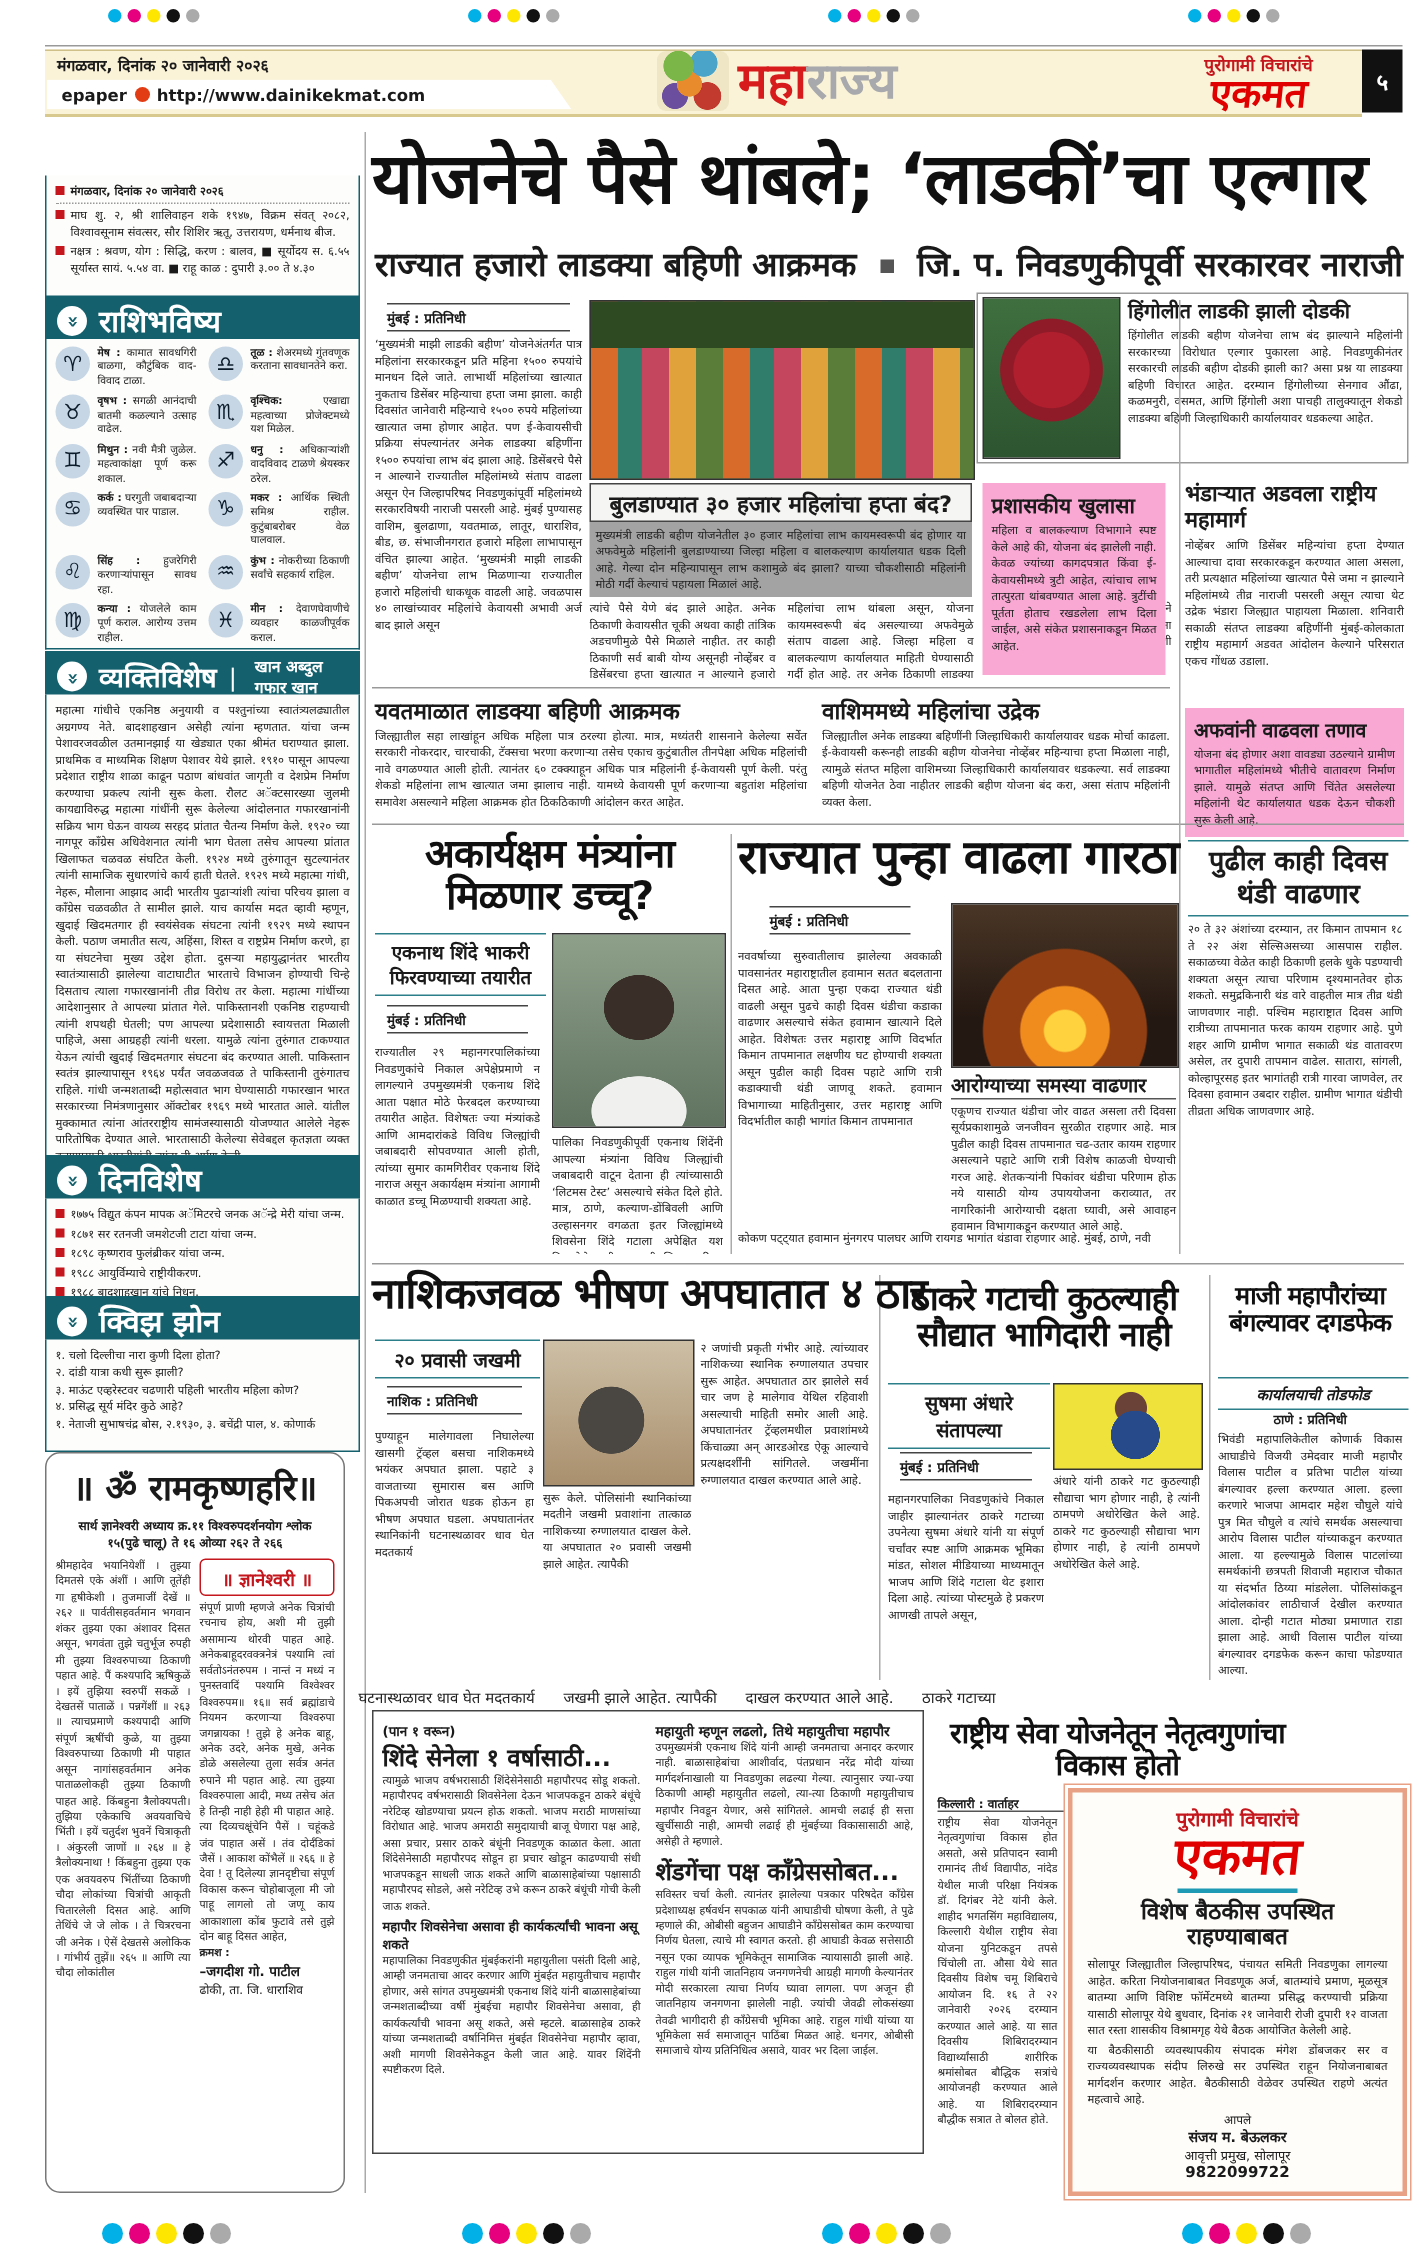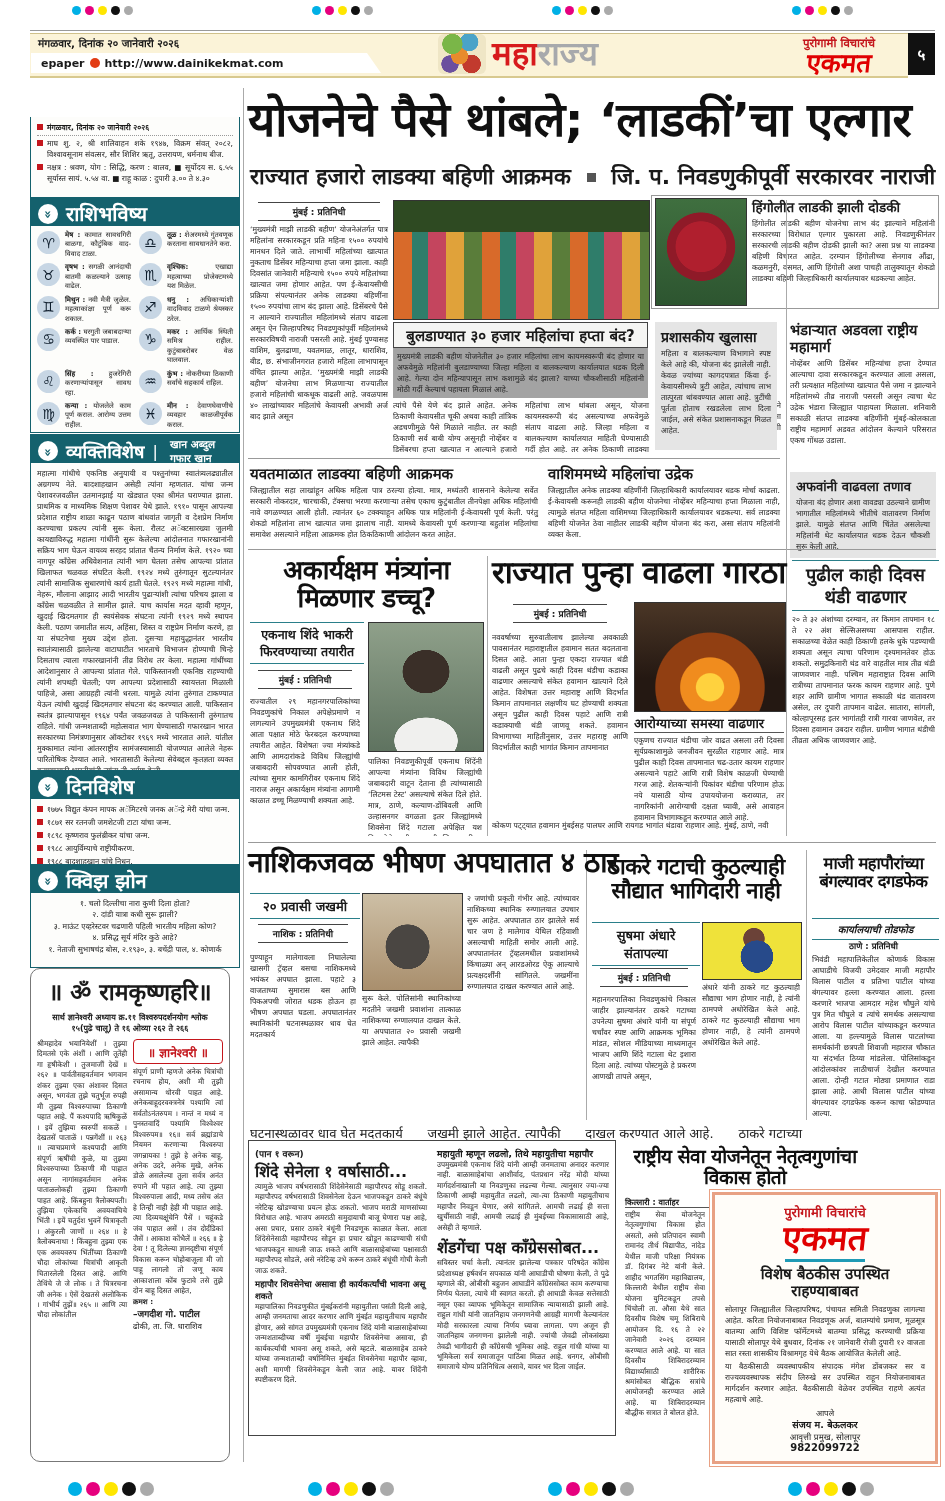--- a/index.html
+++ b/index.html
@@ -4,21 +4,21 @@
 <style>
   html,body{margin:0;padding:0;background:#fff;}
   body{font-family:"DejaVu Sans","Liberation Sans",sans-serif;color:#1a1a1a;}
   .page{position:relative;width:945px;height:1501px;background:#fff;overflow:hidden;}
   .abs{position:absolute;}
   .body{font-size:7.6px;line-height:1.45;text-align:justify;color:#222;}
   .body.sm{font-size:7.2px;}
   .b{font-weight:bold;}
   .ctr{text-align:center;}
   .hl{font-weight:900;color:#101010;line-height:1.08;letter-spacing:-0.5px;}
-  .dl{font-weight:bold;font-size:9px;text-align:center;padding:2px 0;margin:2px 8px 3px 8px;border-top:1px solid #444;border-bottom:1px solid #444;}
+  .dl{font-weight:bold;font-size:9px;text-align:left;padding:2px 0;margin:2px 8px 3px 8px;border-top:1px solid #444;border-bottom:1px solid #444;}
   .rule-h{background:#999;height:1px;}
   .rule-v{background:#aaa;width:1px;}
   
   .band{background:#fbf3d8;border-top:1px solid #cfc08a;border-bottom:2px solid #d8c98f;}
   .epaper{background:#fff;clip-path:polygon(0 0,96% 0,100% 100%,0 100%);display:flex;align-items:center;gap:5px;padding:0 10px;font-size:11px;font-weight:bold;}
   .reddot{width:10px;height:10px;border-radius:50%;background:#e23c14;display:inline-block;}
   .pgnum{background:#111;color:#fff;display:flex;align-items:center;justify-content:center;font-size:15px;font-weight:bold;}
   .mapblob{background:
     radial-gradient(circle at 30% 25%,#7ab648 0 22%,transparent 23%),
     radial-gradient(circle at 65% 20%,#4aa3c8 0 20%,transparent 21%),
@@ -33,21 +33,21 @@
   .circ{width:20px;height:20px;min-width:20px;border-radius:50%;background:#fff;color:#14616d;display:flex;align-items:center;justify-content:center;font-weight:900;}
   .circ i{display:inline-block;transform:rotate(90deg);font-style:normal;font-size:13px;letter-spacing:-2px;line-height:1;}
   .secbox{border:1px solid #14616d;border-top:none;background:#fdfdfb;padding:5px 6px;}
   .sq{display:inline-block;width:6px;height:6px;background:#c4161c;margin-right:4px;flex:none;margin-top:2px;}
   .pline{display:flex;font-size:7.6px;line-height:1.45;text-align:justify;margin-bottom:2px;}
   .zgrid{display:grid;grid-template-columns:1fr 1fr;column-gap:8px;row-gap:4px;}
   .zitem{display:flex;gap:5px;align-items:flex-start;}
   .zicon{width:23px;height:23px;min-width:23px;border-radius:50%;background:#c7d6e4;color:#0c1b2a;display:flex;align-items:center;justify-content:center;font-size:14px;}
   .ztxt{font-size:7px;line-height:1.35;text-align:justify;}
   
-  .graybox{background:#e5e5e5;padding:5px 6px;}
+  .graybox{background:#f9a8d4;padding:5px 6px;}
   .caphead{border:1.5px solid #444;background:#f5f5f3;font-weight:900;font-size:15px;padding:2px 5px;text-align:center;}
   .shbox{border-top:1.5px solid #2a7f8a;border-bottom:1.5px solid #2a7f8a;text-align:center;font-weight:900;padding:3px 2px;}
   .ph{border:1px solid #333;}
   .ph.group{background:
      linear-gradient(180deg,#2e4a22 0 26%,transparent 26%),
      repeating-linear-gradient(90deg,#d86a2a 0 18px,#2f7d6a 18px 34px,#c4455e 34px 52px,#e0a23a 52px 70px,#5a7d3a 70px 88px),#7a8b5a;}
   .ph.woman{background:radial-gradient(circle at 50% 45%,#b01f2e 0 34%,#8f1a28 35% 46%,transparent 47%),linear-gradient(180deg,#3f6f3f,#2d5530);}
   .ph.shinde{background:radial-gradient(ellipse 34% 28% at 50% 38%,#3a2f28 0 60%,transparent 61%),radial-gradient(ellipse 46% 30% at 50% 92%,#f0f0ee 0 60%,transparent 61%),linear-gradient(180deg,#8fa08a,#5f7360);}
   .ph.fire{background:radial-gradient(circle at 50% 78%,#ffd23e 0 12%,#f08c1e 13% 26%,#913f12 27% 48%,transparent 49%),linear-gradient(180deg,#4a3626,#241812 70%);}
   .ph.crash{background:radial-gradient(ellipse 40% 42% at 45% 55%,#4a4642 0 55%,transparent 56%),linear-gradient(180deg,#cdbfa5,#a98f6d);}
@@ -226,21 +226,21 @@
         <span>२००९  बराक ओबामा अमेरिकेचे पहिले कृष्णवर्णिय राष्ट्राध्यक्ष बनले.</span>
       </div>
   </div>
 
   <div class="abs sechead" style="left:30px;top:864px;width:194px;">
     <span class="circ">
         <i>»</i>
       </span>
     <span class="t">क्विझ झोन</span>
   </div>
-  <div class="abs secbox" style="left:30px;top:893px;width:196px;height:64px;font-size:7.6px;line-height:1.5;text-align:center;">
+  <div class="abs secbox" style="left:30px;top:893px;width:196px;height:64px;font-size:7.6px;line-height:1.5;">
     <div>१. चलो दिल्लीचा नारा कुणी दिला होता?</div>
     <div>२. दांडी यात्रा कधी सुरू झाली?</div>
     <div>३. माऊंट एव्हरेस्टवर चढणारी पहिली भारतीय महिला कोण?</div>
     <div>४. प्रसिद्ध सूर्य मंदिर कुठे आहे?</div>
     <div>१. नेताजी सुभाषचंद्र बोस, २.१९३०, ३. बचेंद्री पाल, ४. कोणार्क</div>
   </div>
 
   <div class="abs" style="left:30px;top:968px;width:200px;height:494px;border:1.5px solid #777;border-radius:10px;padding:6px 6px;box-sizing:border-box;">
     <div class="ctr b" style="font-size:23px;">॥ ॐ रामकृष्णहरि॥</div>
     <div class="ctr b" style="font-size:8px;margin:4px 4px 6px;">सार्थ ज्ञानेश्वरी अध्याय क्र.११ विश्वरुपदर्शनयोग श्लोक १५(पुढे चालू) ते १६ ओव्या २६२ ते २६६</div>
@@ -328,21 +328,21 @@
   <div class="abs hl" style="left:492px;top:556px;width:292px;font-size:31px;white-space:nowrap;">राज्यात पुन्हा वाढला गारठा</div>
   <div class="abs" style="left:505px;top:602px;width:110px;">
     <div class="dl">मुंबई : प्रतिनिधी</div>
   </div>
   <div class="abs body" style="left:492px;top:632px;width:136px;height:185px;overflow:hidden;">नववर्षाच्या सुरुवातीलाच झालेल्या अवकाळी पावसानंतर महाराष्ट्रातील हवामान सतत बदलताना दिसत आहे. आता पुन्हा एकदा राज्यात थंडी वाढली असून पुढचे काही दिवस थंडीचा कडाका वाढणार असल्याचे संकेत हवामान खात्याने दिले आहेत. विशेषतः उत्तर महाराष्ट्र आणि विदर्भात किमान तापमानात लक्षणीय घट होण्याची शक्यता असून पुढील काही दिवस पहाटे आणि रात्री कडाक्याची थंडी जाणवू शकते. हवामान विभागाच्या माहितीनुसार, उत्तर महाराष्ट्र आणि विदर्भातील काही भागांत किमान तापमानात</div>
   <div class="abs ph fire" style="left:634px;top:602px;width:150px;height:108px;"></div>
   <div class="abs" style="left:634px;top:714px;width:150px;">
     <div class="b" style="font-size:13px;border-bottom:1px solid #555;">आरोग्याच्या समस्या वाढणार</div>
     <div class="body" style="margin-top:2px;">एकूणच राज्यात थंडीचा जोर वाढत असला तरी दिवसा सूर्यप्रकाशामुळे जनजीवन सुरळीत राहणार आहे. मात्र पुढील काही दिवस तापमानात चढ-उतार कायम राहणार असल्याने पहाटे आणि रात्री विशेष काळजी घेण्याची गरज आहे. शेतकऱ्यांनी पिकांवर थंडीचा परिणाम होऊ नये यासाठी योग्य उपाययोजना कराव्यात, तर नागरिकांनी आरोग्याची दक्षता घ्यावी, असे आवाहन हवामान विभागाकडून करण्यात आले आहे.</div>
   </div>
-  <div class="abs body" style="left:492px;top:820px;width:292px;height:16px;overflow:hidden;">कोकण पट्ट्यात हवामान मुंबईसह पालघर आणि रायगड भागांत थंडावा राहणार आहे. मुंबई, ठाणे, नवी</div>
+  <div class="abs body" style="left:492px;top:820px;width:292px;height:16px;overflow:hidden;">कोकण पट्ट्यात हवामान मुंनगरप पालघर आणि रायगड भागांत थंडावा राहणार आहे. मुंबई, ठाणे, नवी</div>
 
   <div class="abs shbox" style="left:792px;top:560px;width:143px;font-size:18px;line-height:1.2;">पुढील काही दिवस थंडी वाढणार</div>
   <div class="abs body" style="left:792px;top:614px;width:143px;height:222px;overflow:hidden;">२० ते ३२ अंशांच्या दरम्यान, तर किमान तापमान १८ ते २२ अंश सेल्सिअसच्या आसपास राहील. सकाळच्या वेळेत काही ठिकाणी हलके धुके पडण्याची शक्यता असून त्याचा परिणाम दृश्यमानतेवर होऊ शकतो. समुद्रकिनारी थंड वारे वाहतील मात्र तीव्र थंडी जाणवणार नाही. पश्चिम महाराष्ट्रात दिवस आणि रात्रीच्या तापमानात फरक कायम राहणार आहे. पुणे शहर आणि ग्रामीण भागात सकाळी थंड वातावरण असेल, तर दुपारी तापमान वाढेल. सातारा, सांगली, कोल्हापूरसह इतर भागांतही रात्री गारवा जाणवेल, तर दिवसा हवामान उबदार राहील. ग्रामीण भागात थंडीची तीव्रता अधिक जाणवणार आहे.</div>
 
   <div class="abs rule-h" style="left:248px;top:842px;width:688px;"></div>
   <div class="abs rule-v" style="left:586px;top:850px;height:270px;"></div>
   <div class="abs rule-v" style="left:806px;top:850px;height:270px;"></div>
 
   <div class="abs hl" style="left:248px;top:848px;width:336px;font-size:28px;white-space:nowrap;">नाशिकजवळ भीषण अपघातात ४ ठार</div>
   <div class="abs shbox" style="left:250px;top:893px;width:106px;font-size:13px;">२० प्रवासी जखमी</div>
@@ -361,21 +361,21 @@
   </div>
   <div class="abs body" style="left:592px;top:994px;width:104px;height:126px;overflow:hidden;">महानगरपालिका निवडणुकांचे निकाल जाहीर झाल्यानंतर ठाकरे गटाच्या उपनेत्या सुषमा अंधारे यांनी या संपूर्ण चर्चांवर स्पष्ट आणि आक्रमक भूमिका मांडत, सोशल मीडियाच्या माध्यमातून भाजप आणि शिंदे गटाला थेट इशारा दिला आहे. त्यांच्या पोस्टमुळे हे प्रकरण आणखी तापले असून,</div>
   <div class="abs ph andhare" style="left:702px;top:922px;width:98px;height:56px;"></div>
   <div class="abs body" style="left:702px;top:982px;width:98px;height:138px;overflow:hidden;">अंधारे यांनी ठाकरे गट कुठल्याही सौद्याचा भाग होणार नाही, हे त्यांनी ठामपणे अधोरेखित केले आहे. ठाकरे गट कुठल्याही सौद्याचा भाग होणार नाही, हे त्यांनी ठामपणे अधोरेखित केले आहे.</div>
 
   <div class="abs hl ctr" style="left:812px;top:855px;width:123px;font-size:16.5px;">माजी महापौरांच्या बंगल्यावर दगडफेक</div>
   <div class="abs shbox" style="left:812px;top:918px;width:123px;font-size:10px;font-style:italic;">कार्यालयाची तोडफोड</div>
   <div class="abs b ctr" style="left:812px;top:940px;width:123px;font-size:8.5px;">ठाणे : प्रतिनिधी</div>
   <div class="abs body" style="left:812px;top:954px;width:123px;height:232px;overflow:hidden;">भिवंडी महापालिकेतील कोणार्क विकास आघाडीचे विजयी उमेदवार माजी महापौर विलास पाटील व प्रतिभा पाटील यांच्या बंगल्यावर हल्ला करण्यात आला. हल्ला करणारे भाजपा आमदार महेश चौघुले यांचे पुत्र मित चौघुले व त्यांचे समर्थक असल्याचा आरोप विलास पाटील यांच्याकडून करण्यात आला. या हल्ल्यामुळे विलास पाटलांच्या समर्थकांनी छत्रपती शिवाजी महाराज चौकात या संदर्भात ठिय्या मांडलेला. पोलिसांकडून आंदोलकांवर लाठीचार्ज देखील करण्यात आला. दोन्ही गटात मोठ्या प्रमाणात राडा झाला आहे. आधी विलास पाटील यांच्या बंगल्यावर दगडफेक करून काचा फोडण्यात आल्या.</div>
 
-  <div class="abs" style="left:250px;top:1124px;width:550px;font-size:13px;white-space:pre;color:#222;">घटनास्थळावर धाव घेत मदतकार्य      जखमी झाले आहेत. त्यापैकी      दाखल करण्यात आले आहे.      ठाकरे गटाच्या</div>
+  <div class="abs" style="left:239px;top:1124px;width:550px;font-size:10px;white-space:pre;color:#222;">घटनास्थळावर धाव घेत मदतकार्य      जखमी झाले आहेत. त्यापैकी      दाखल करण्यात आले आहे.      ठाकरे गटाच्या</div>
 
   <div class="abs" style="left:248px;top:1140px;width:368px;height:296px;border:1px solid #444;padding:6px;box-sizing:border-box;display:flex;gap:10px;">
     <div style="width:49%;">
       <div class="b" style="font-size:9px;">(पान १ वरून)</div>
       <div class="b" style="font-size:16px;">शिंदे सेनेला १ वर्षासाठी...</div>
       <div class="body sm">त्यामुळे भाजप वर्षभरासाठी शिंदेसेनेसाठी महापौरपद सोडू शकतो. महापौरपद वर्षभरासाठी शिवसेनेला देऊन भाजपकडून ठाकरे बंधूंचे नरेटिव्ह खोडण्याचा प्रयत्न होऊ शकतो. भाजप मराठी माणसांच्या विरोधात आहे. भाजप अमराठी समुदायाची बाजू घेणारा पक्ष आहे, असा प्रचार, प्रसार ठाकरे बंधूंनी निवडणूक काळात केला. आता शिंदेसेनेसाठी महापौरपद सोडून हा प्रचार खोडून काढण्याची संधी भाजपकडून साधली जाऊ शकते आणि बाळासाहेबांच्या पक्षासाठी महापौरपद सोडले, असे नरेटिव्ह उभे करून ठाकरे बंधूंची गोची केली जाऊ शकते.</div>
       <div class="b" style="font-size:8.6px;margin-top:2px;">महापौर शिवसेनेचा असावा ही कार्यकर्त्यांची भावना असू शकते</div>
       <div class="body sm">महापालिका निवडणुकीत मुंबईकरांनी महायुतीला पसंती दिली आहे, आम्ही जनमताचा आदर करणार आणि मुंबईत महायुतीचाच महापौर होणार, असे सांगत उपमुख्यमंत्री एकनाथ शिंदे यांनी बाळासाहेबांच्या जन्मशताब्दीच्या वर्षी मुंबईचा महापौर शिवसेनेचा असावा, ही कार्यकर्त्यांची भावना असू शकते, असे म्हटले. बाळासाहेब ठाकरे यांच्या जन्मशताब्दी वर्षानिमित्त मुंबईत शिवसेनेचा महापौर व्हावा, अशी मागणी शिवसेनेकडून केली जात आहे. यावर शिंदेंनी स्पष्टीकरण दिले.</div>
     </div>
     <div style="width:49%;">

